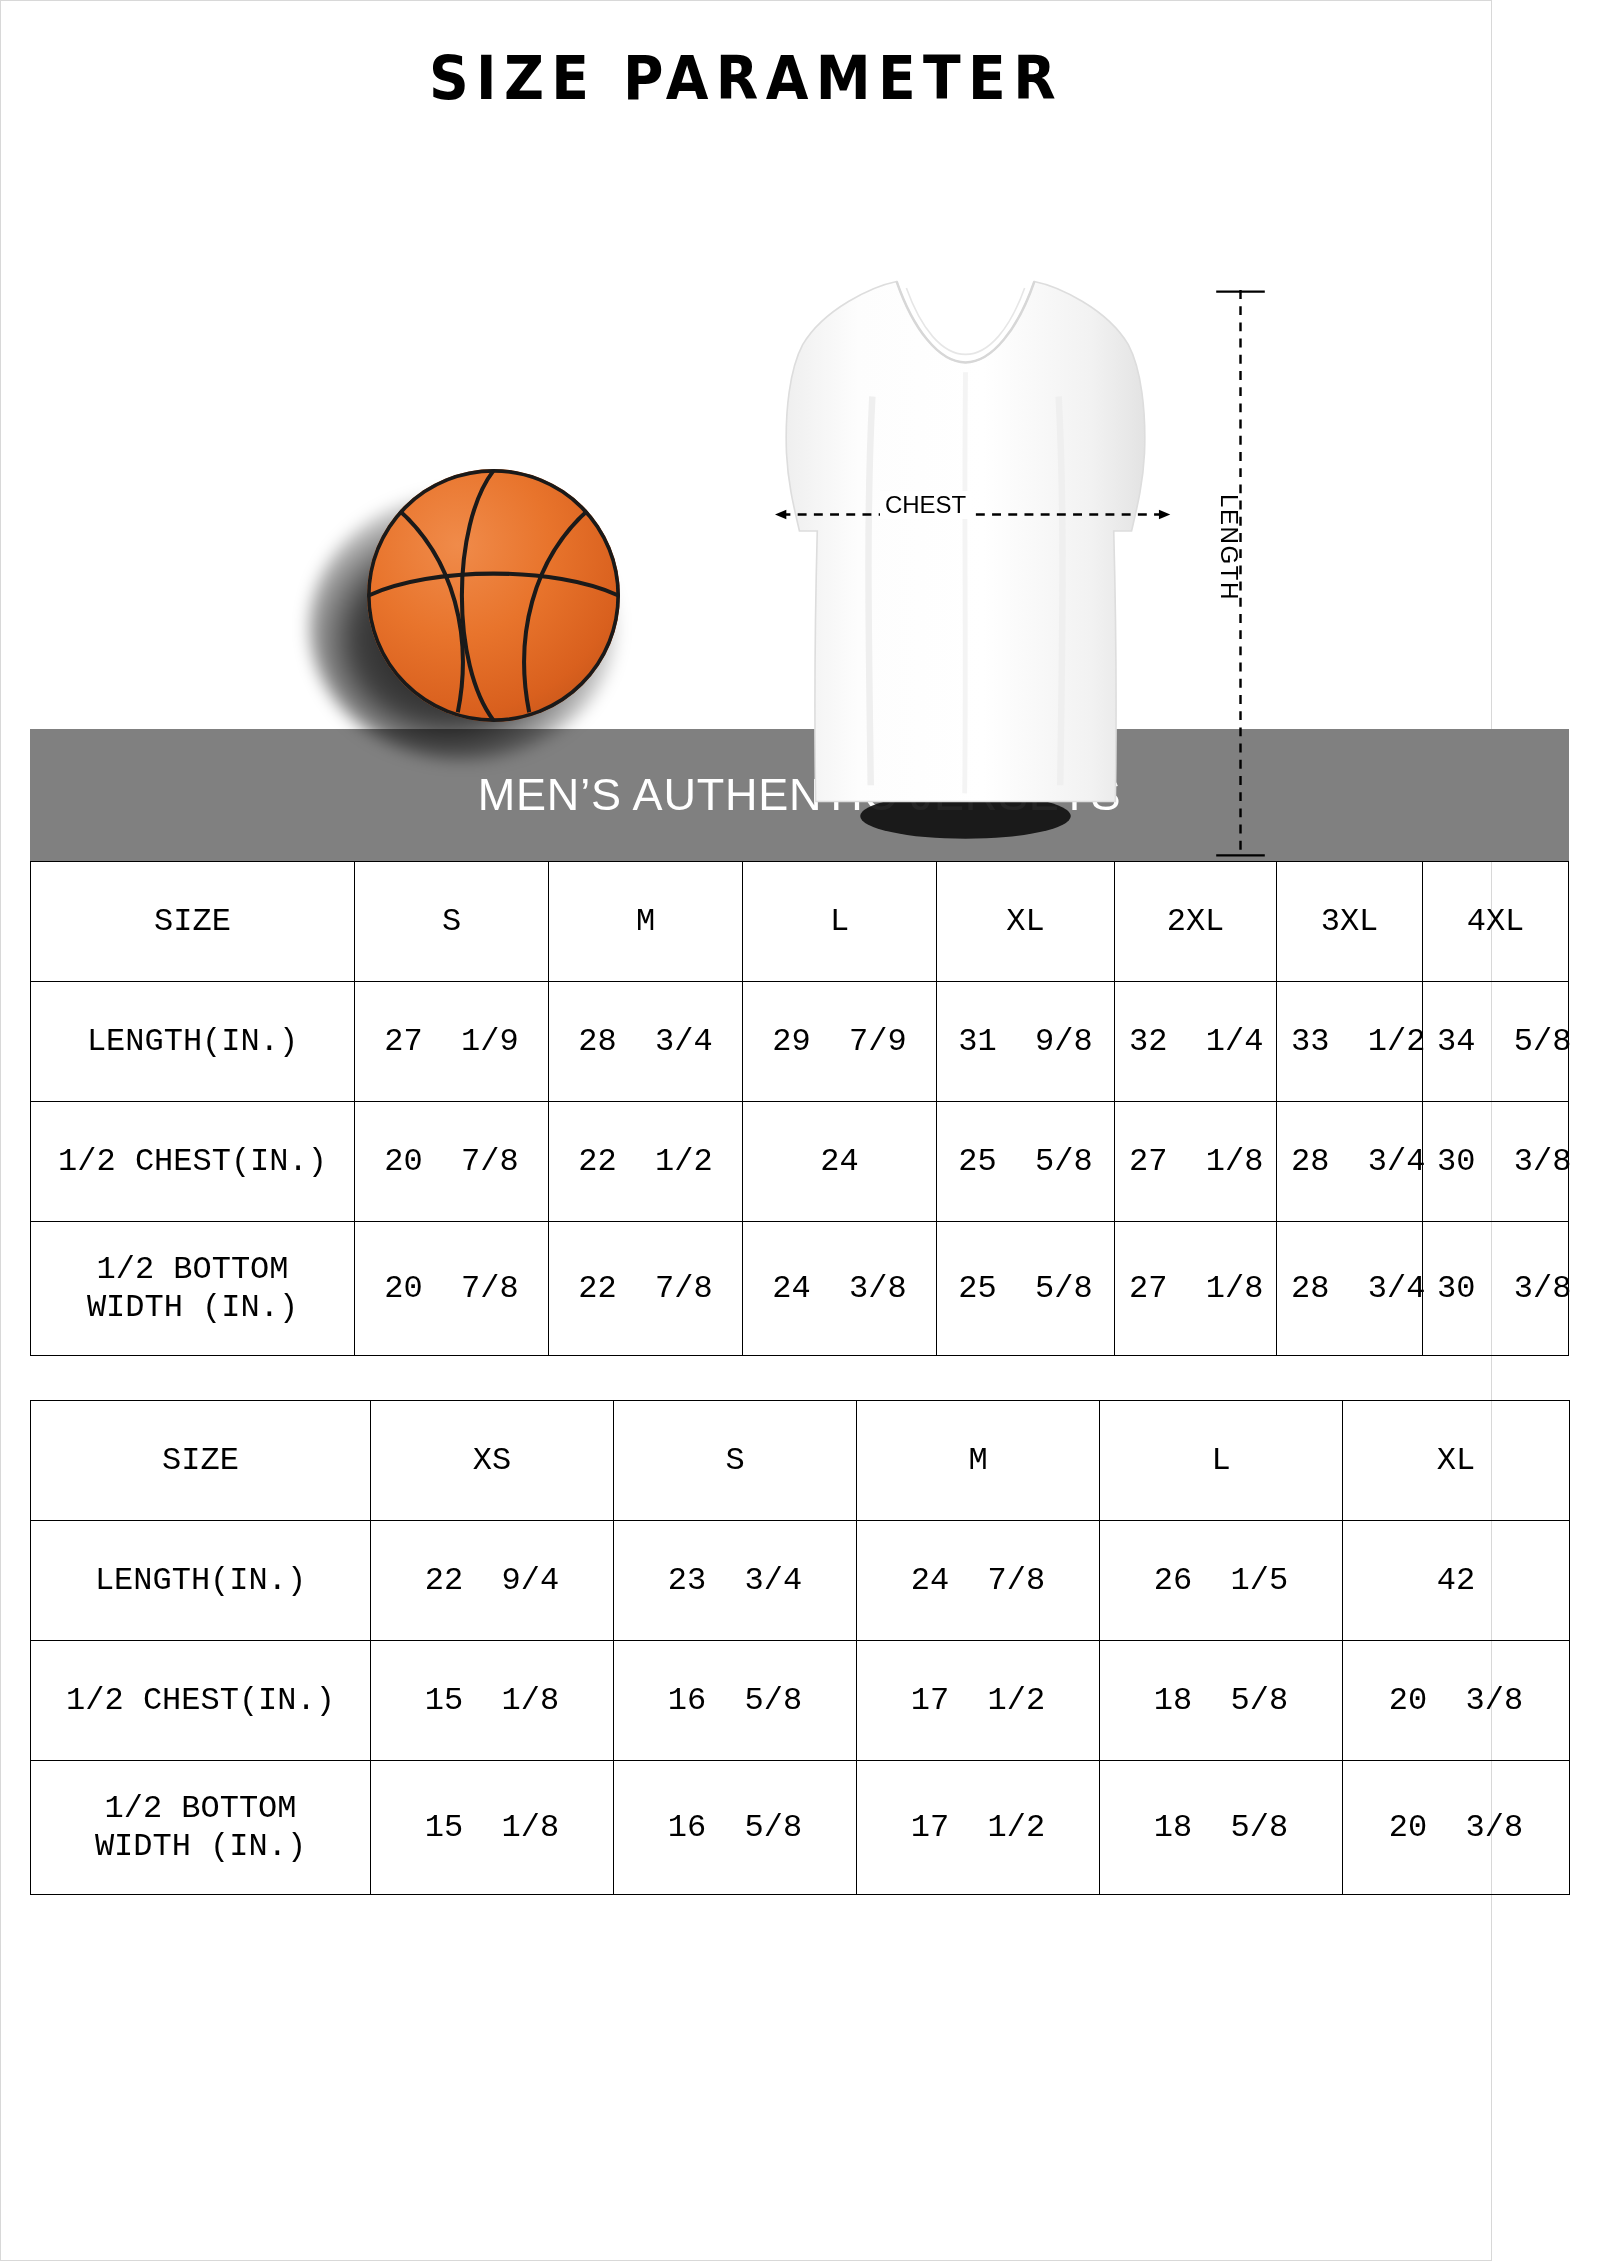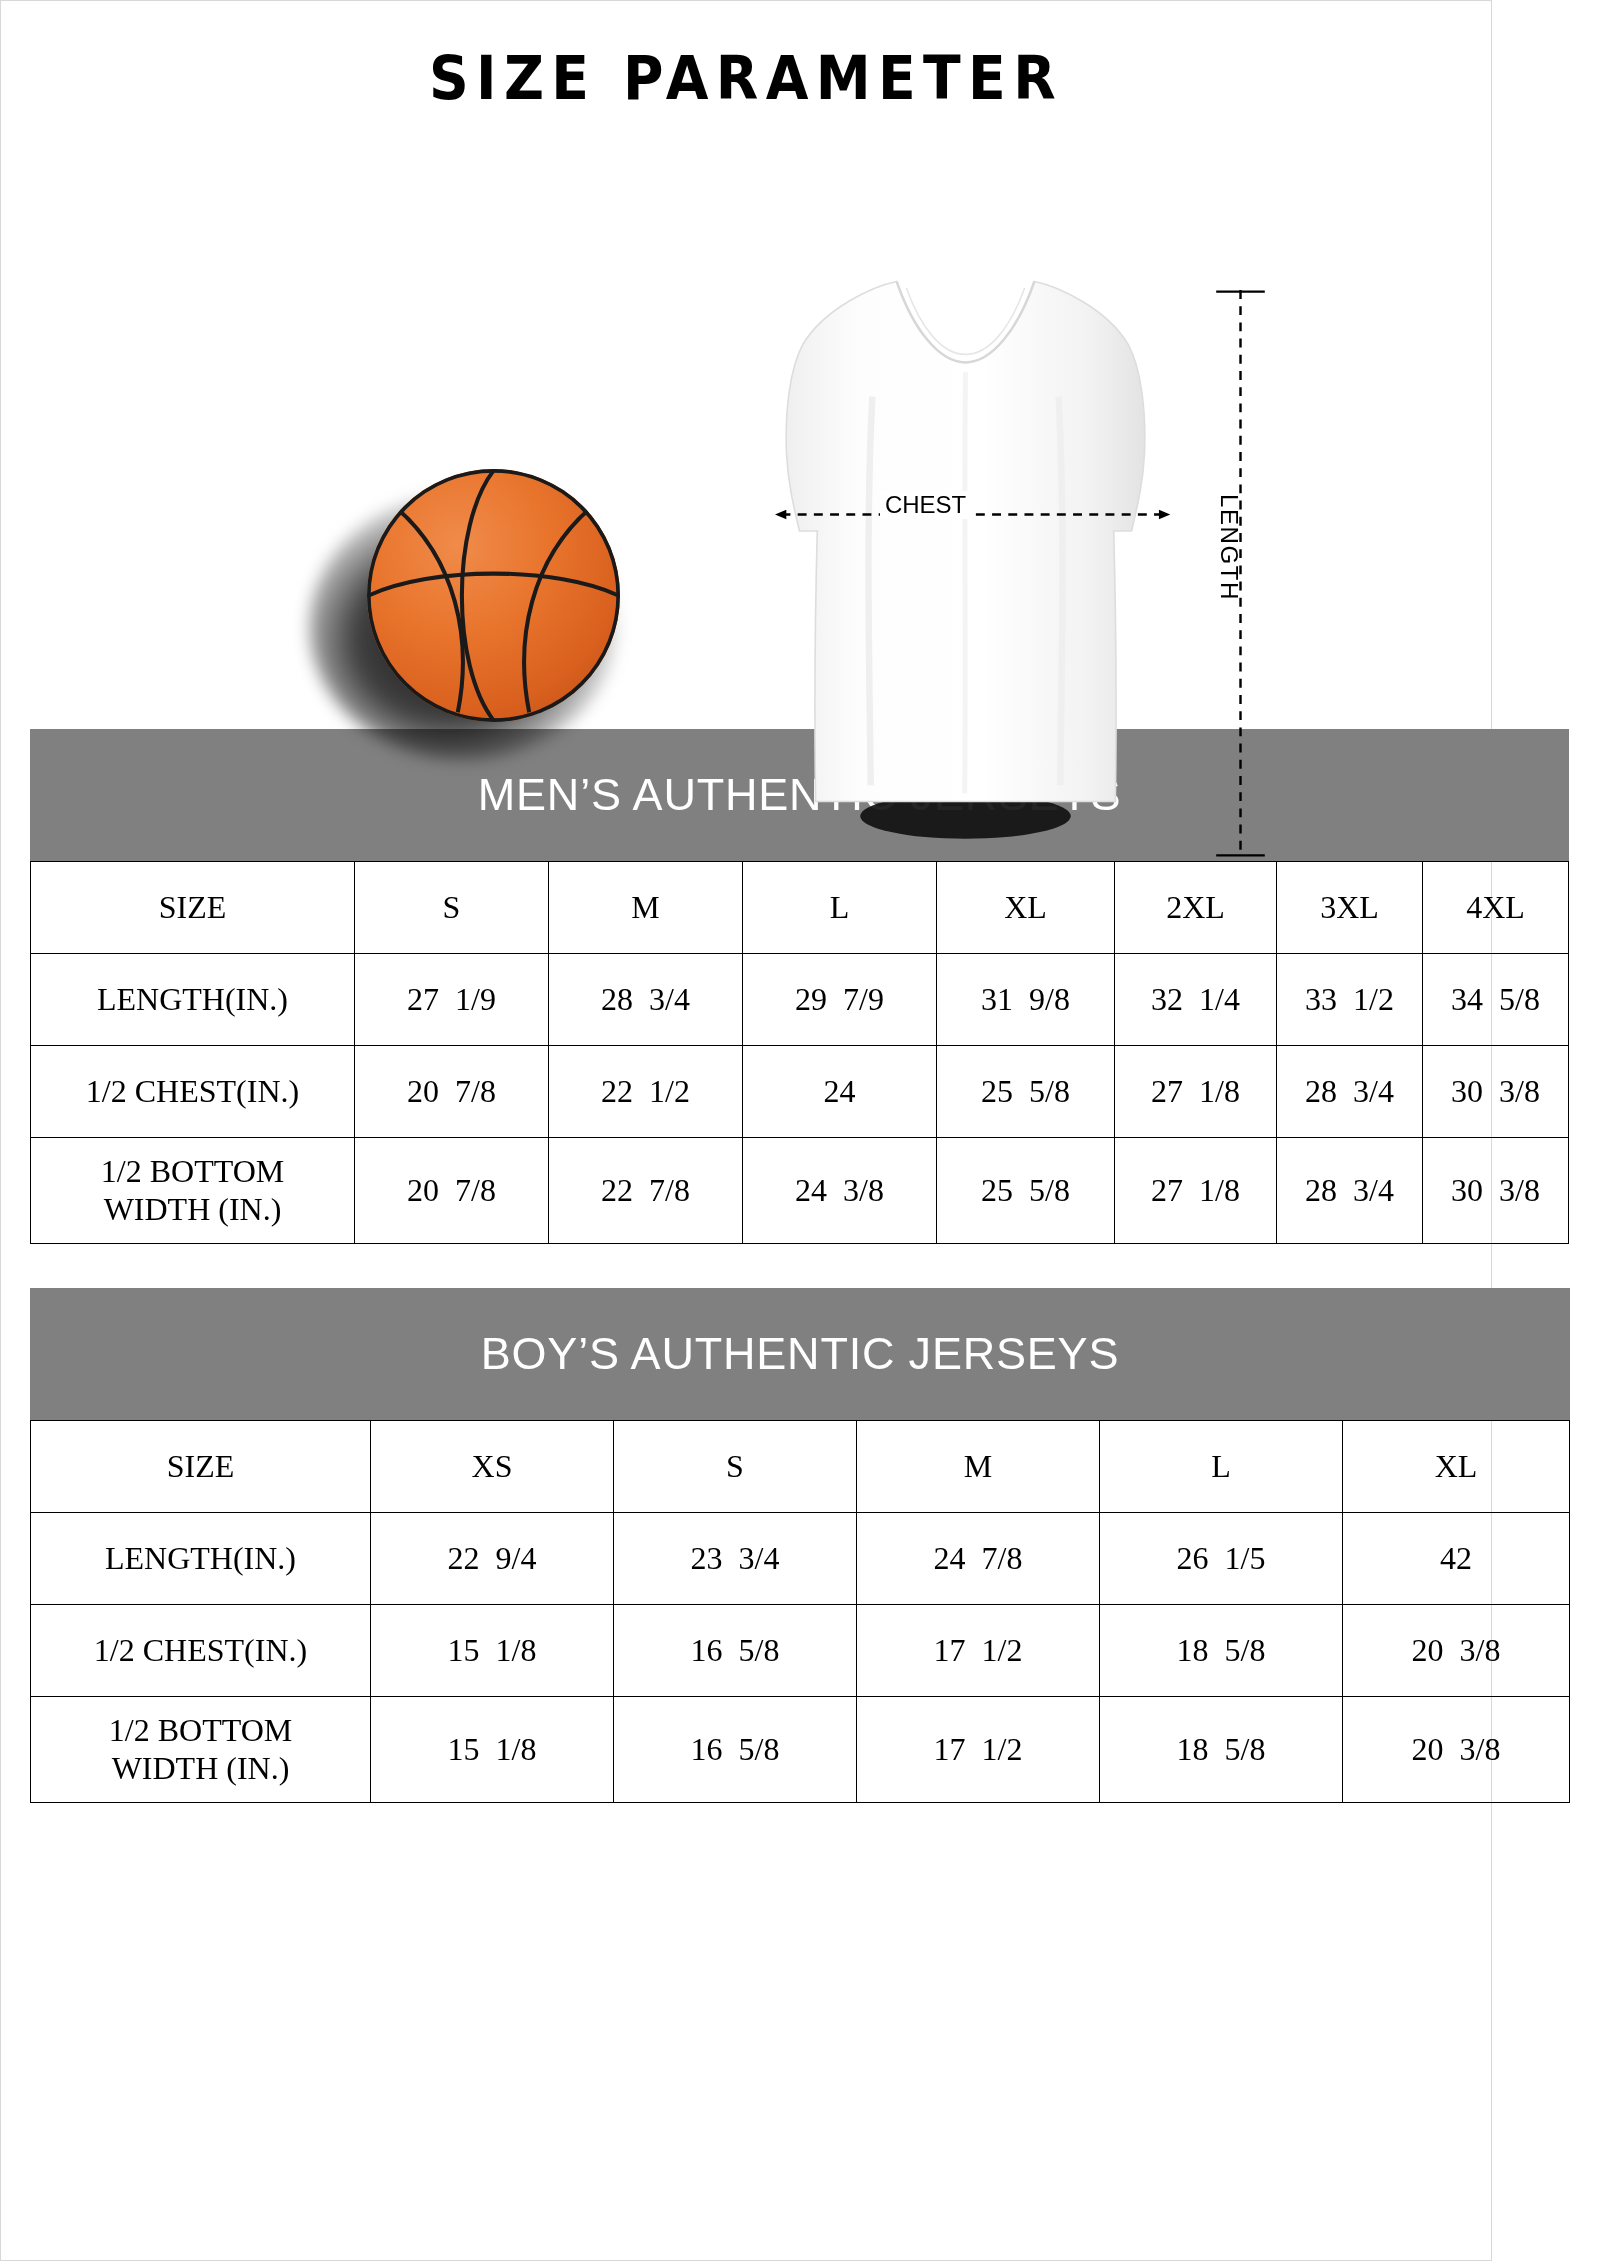--- a/index.html
+++ b/index.html
@@ -104,24 +104,24 @@
 
   table {
     width: 100%;
     border-collapse: collapse;
     table-layout: fixed;
   }
   th, td {
     border: 1.6px solid #000000;
     text-align: center;
     font-size: 32px;
-    font-family: Liberation Serif, serif;
+    font-family: Liberation Mono, monospace;
     font-weight: normal;
     color: #000;
-    padding: 0;
+    padding: 14px;
     height: 91px;
     white-space: pre;
   }
   caption.band {
     caption-side: top;
     background: #808080;
     color: #ffffff;
     font-size: 45px;
     font-family: "Liberation Sans", sans-serif;
     height: 130px;
@@ -269,21 +269,20 @@
           <td class="tall">27  1/8</td>
           <td class="tall">28  3/4</td>
           <td class="tall">30  3/8</td>
         </tr>
       </tbody>
     </table>
   </div>
 
   <div class="table-block">
     <table>
-      <caption class="band">BOY’S AUTHENTIC JERSEYS</caption>
       <colgroup>
         <col style="width:340px">
         <col style="width:243px">
           <col style="width:243px">
           <col style="width:243px">
         <col style="width:243px">
           <col style="width:227px">
       </colgroup>
       <thead>
         <tr>

